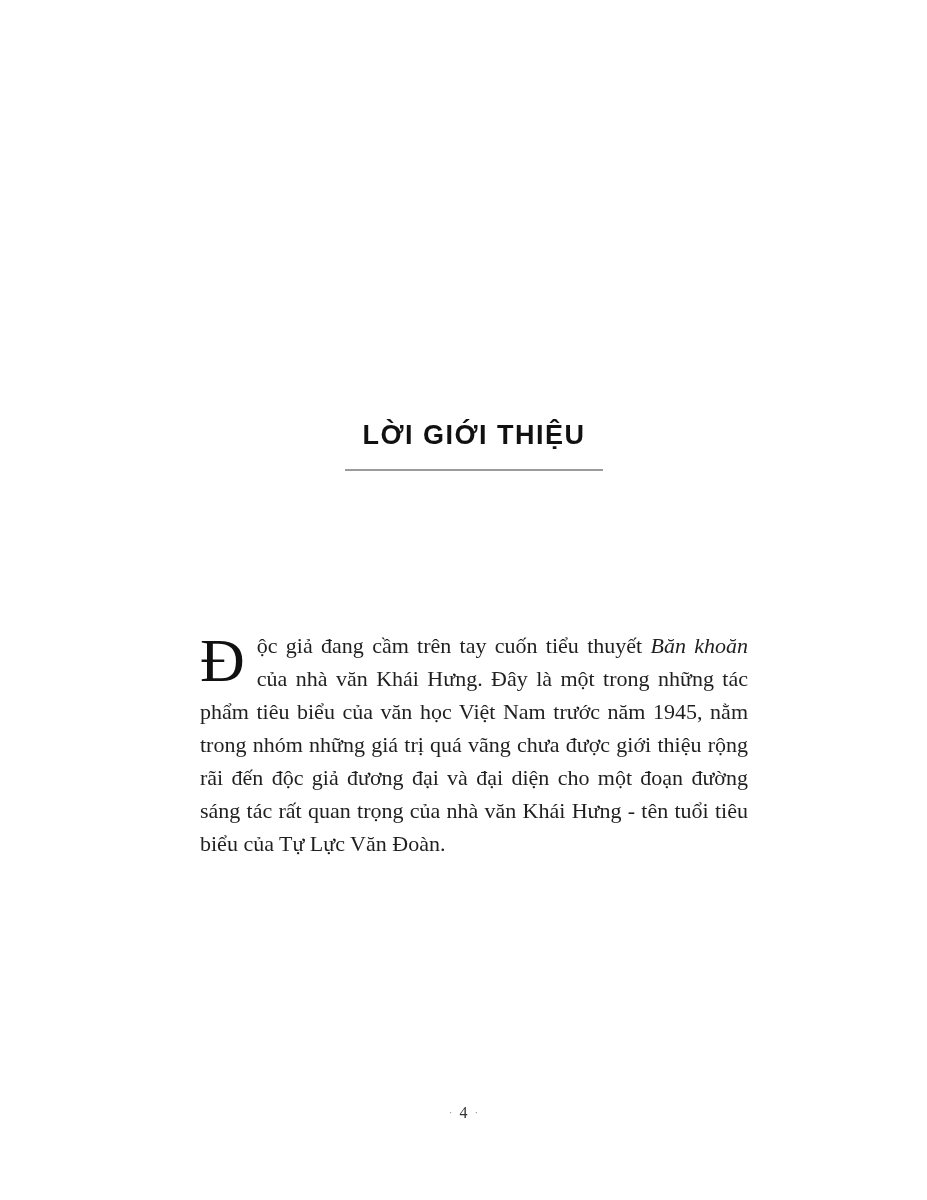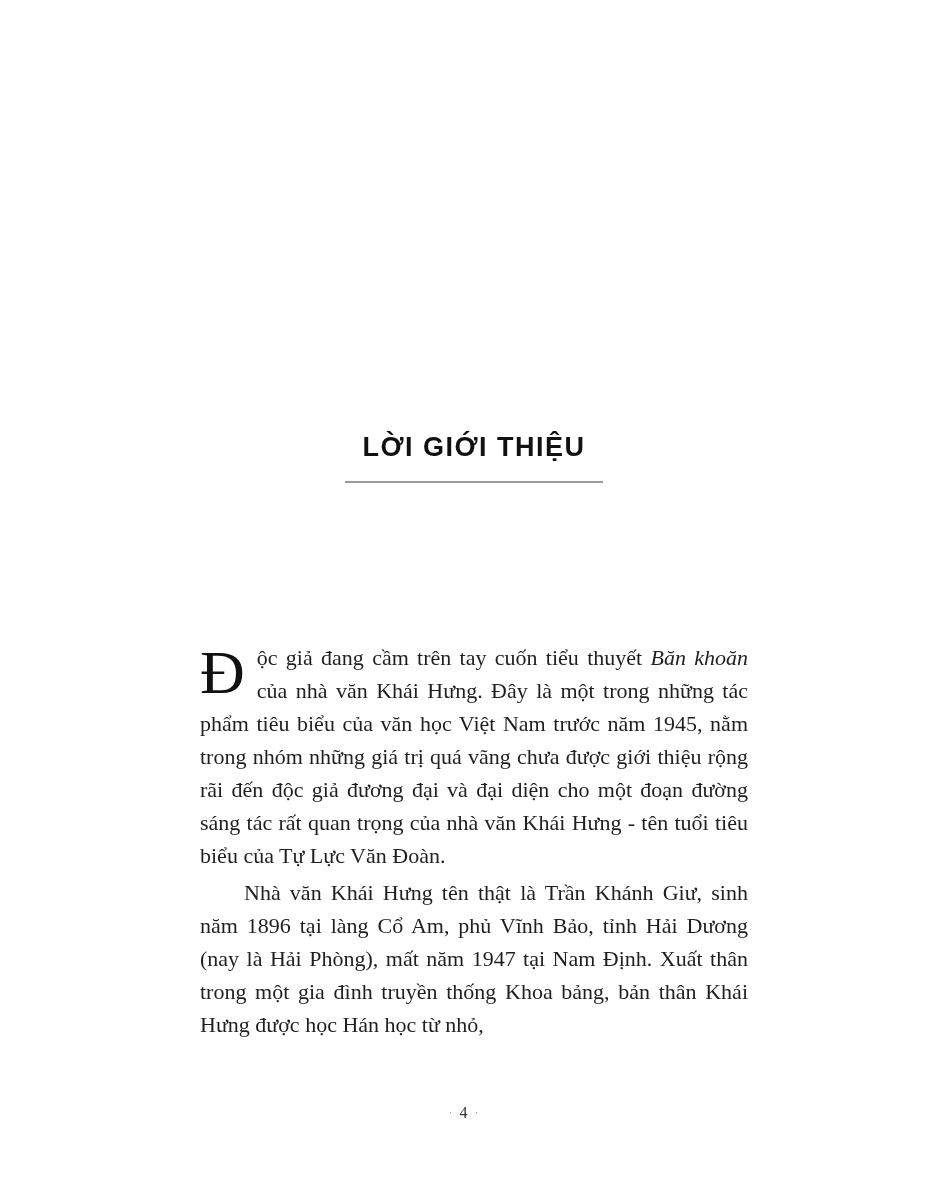--- a/index.html
+++ b/index.html
@@ -13,21 +13,21 @@
     height: 1200px;
     margin: 0 auto;
     background: #ffffff;
     overflow: hidden;
     font-family: "Liberation Serif", serif;
     color: #1f1f1f;
   }
   .content {
     position: absolute;
     left: 200px;
-    top: 16px;
+    top: 4px;
     width: 548px;
   }
   .title-block {
     padding-top: 416px;
     text-align: center;
   }
   .page-title {
     margin: 0;
     font-family: "Liberation Sans", sans-serif;
     font-weight: 700;
@@ -89,21 +89,20 @@
 
     <div class="title-block">
       <h1 class="page-title">LỜI GIỚI THIỆU</h1>
       <div class="title-rule"></div>
     </div>
 
     <div class="body-text">
       <p class="para">
         <span class="dropcap">Đ</span><span>ộc giả đang cầm trên tay cuốn tiểu thuyết </span><em class="italic-title">Băn khoăn</em><span> của nhà văn Khái Hưng. Đây là một trong những tác phẩm tiêu biểu của văn học Việt Nam trước năm 1945, nằm trong nhóm những giá trị quá vãng chưa được giới thiệu rộng rãi đến độc giả đương đại và đại diện cho một đoạn đường sáng tác rất quan trọng của nhà văn Khái Hưng - tên tuổi tiêu biểu của Tự Lực Văn Đoàn.</span>
       </p>
-      <p class="para indented">Nhà văn Khái Hưng tên thật là Trần Khánh Giư, sinh năm 1896 tại làng Cổ Am, phủ Vĩnh Bảo, tỉnh Hải Dương (nay là Hải Phòng), mất năm 1947 tại Nam Định. Xuất thân trong một gia đình truyền thống Khoa bảng, bản thân Khái Hưng được học Hán học từ nhỏ,</p>
     </div>
 
   </div>
 
   <div class="footer">
     <span class="ornament">·</span><span>4</span><span class="ornament">·</span>
   </div>
 </div>
 
 </body></html>

